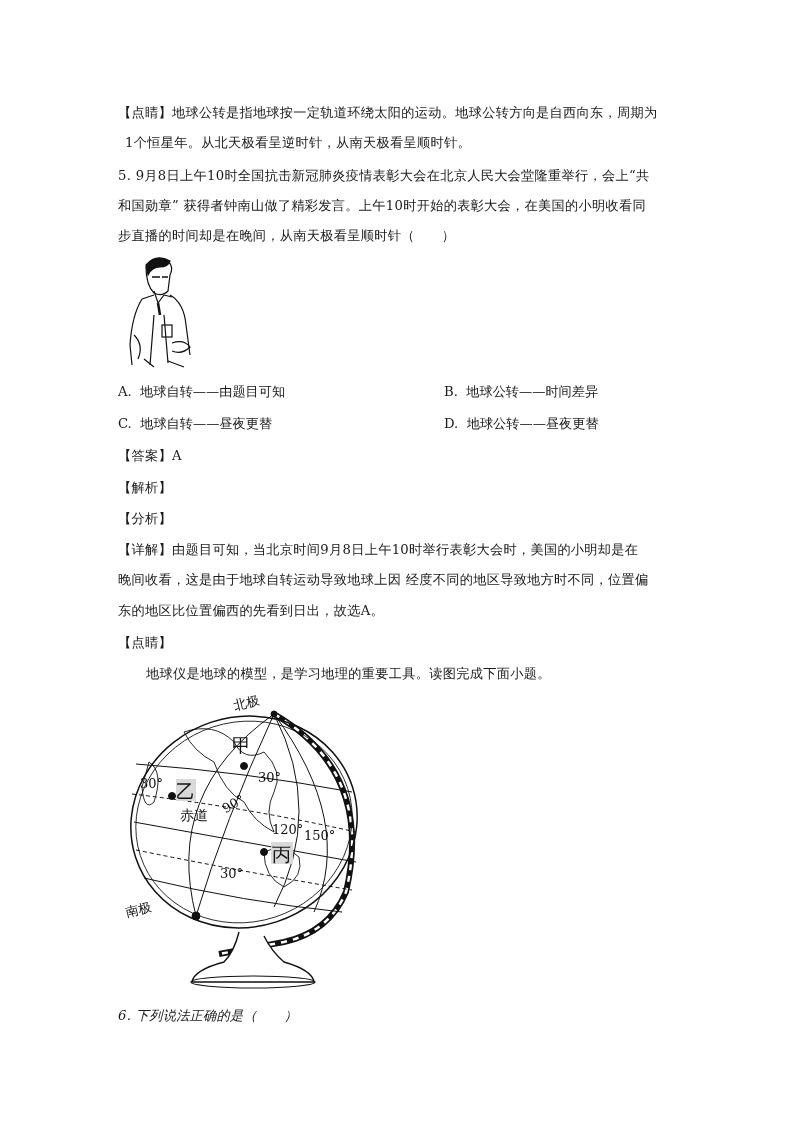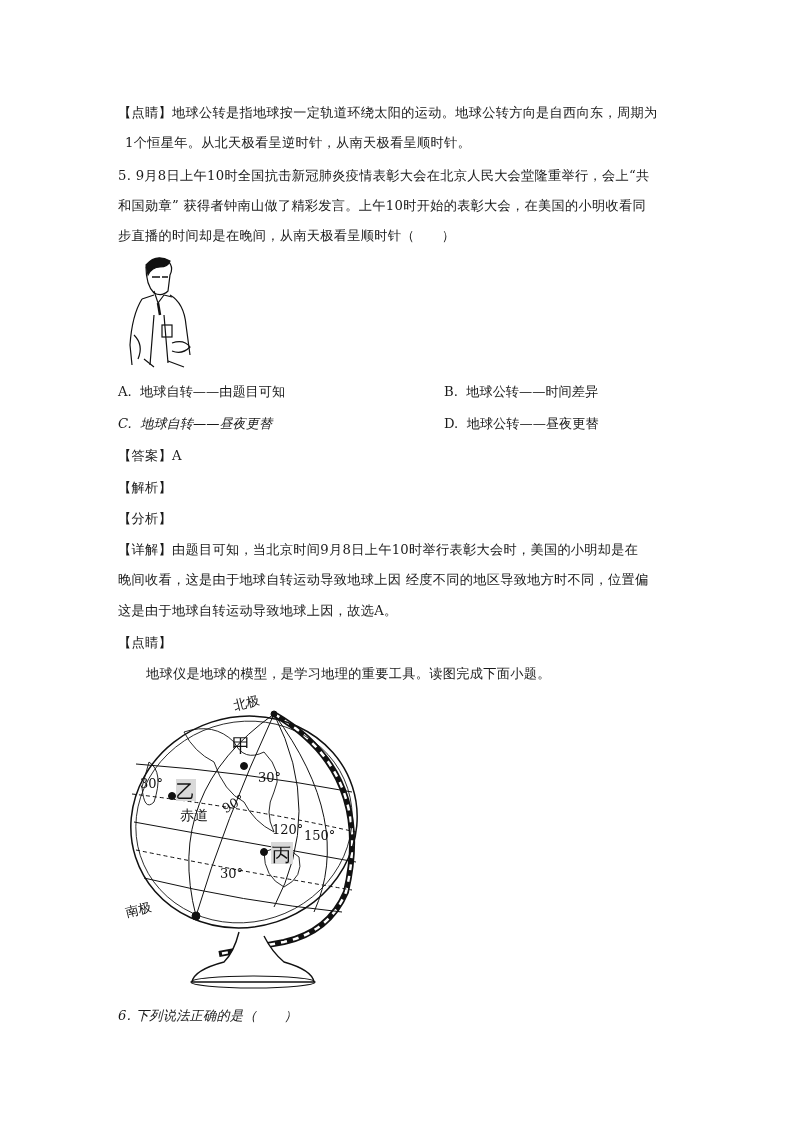--- a/index.html
+++ b/index.html
@@ -36,33 +36,33 @@
     <path d="M20 104 L30 112 M44 106 L60 112"></path>
   </svg>
 </div>
 
 <div class="opt" style="left:118px; top:382px;">
   <span>A.</span>&nbsp;&nbsp;<span>地球自转——由题目可知</span>
 </div>
 <div class="opt" style="left:444px; top:382px;">
   <span>B.</span>&nbsp;&nbsp;<span>地球公转——时间差异</span>
 </div>
-<div class="opt" style="left:118px; top:414px;font-style:italic;">
+<div class="opt" style="left:118px; top:414px;">
   <span>C.</span>&nbsp;&nbsp;<span>地球自转——昼夜更替</span>
 </div>
 <div class="opt" style="left:444px; top:414px;">
   <span>D.</span>&nbsp;&nbsp;<span>地球公转——昼夜更替</span>
 </div>
 
 <div class="line" style="top:446px;">【答案】A</div>
 <div class="line" style="top:478px;">【解析】</div>
 <div class="line" style="top:509px;">【分析】</div>
 <div class="line" style="top:540px;">【详解】由题目可知，当北京时间9月8日上午10时举行表彰大会时，美国的小明却是在</div>
 <div class="line" style="top:570px;">晚间收看，这是由于地球自转运动导致地球上因 经度不同的地区导致地方时不同，位置偏</div>
-<div class="line" style="top:601px;">这是由于地球自转运动导致地球上因，故选A。</div>
+<div class="line" style="top:601px;">东的地区比位置偏西的先看到日出，故选A。</div>
 <div class="line" style="top:633px;">【点睛】</div>
 
 <div class="line" style="top:664px; left:146px;">地球仪是地球的模型，是学习地理的重要工具。读图完成下面小题。</div>
 
 <div class="fig" style="left:124px; top:692px; width:250px; height:298px;">
   <svg width="250" height="298" viewBox="0 0 250 298" font-family="DejaVu Serif, serif" font-size="13" fill="none" stroke="#111">
 
     <path d="M150 22 Q250 80 222 200 Q205 240 160 250 L95 262" stroke="#111" stroke-width="6"></path>
     <path d="M150 22 Q250 80 222 200 Q205 240 160 250 L95 262" stroke="#fff" stroke-width="2.5" stroke-dasharray="6 6"></path>
     <circle cx="150" cy="22" r="3" fill="#111"></circle>

